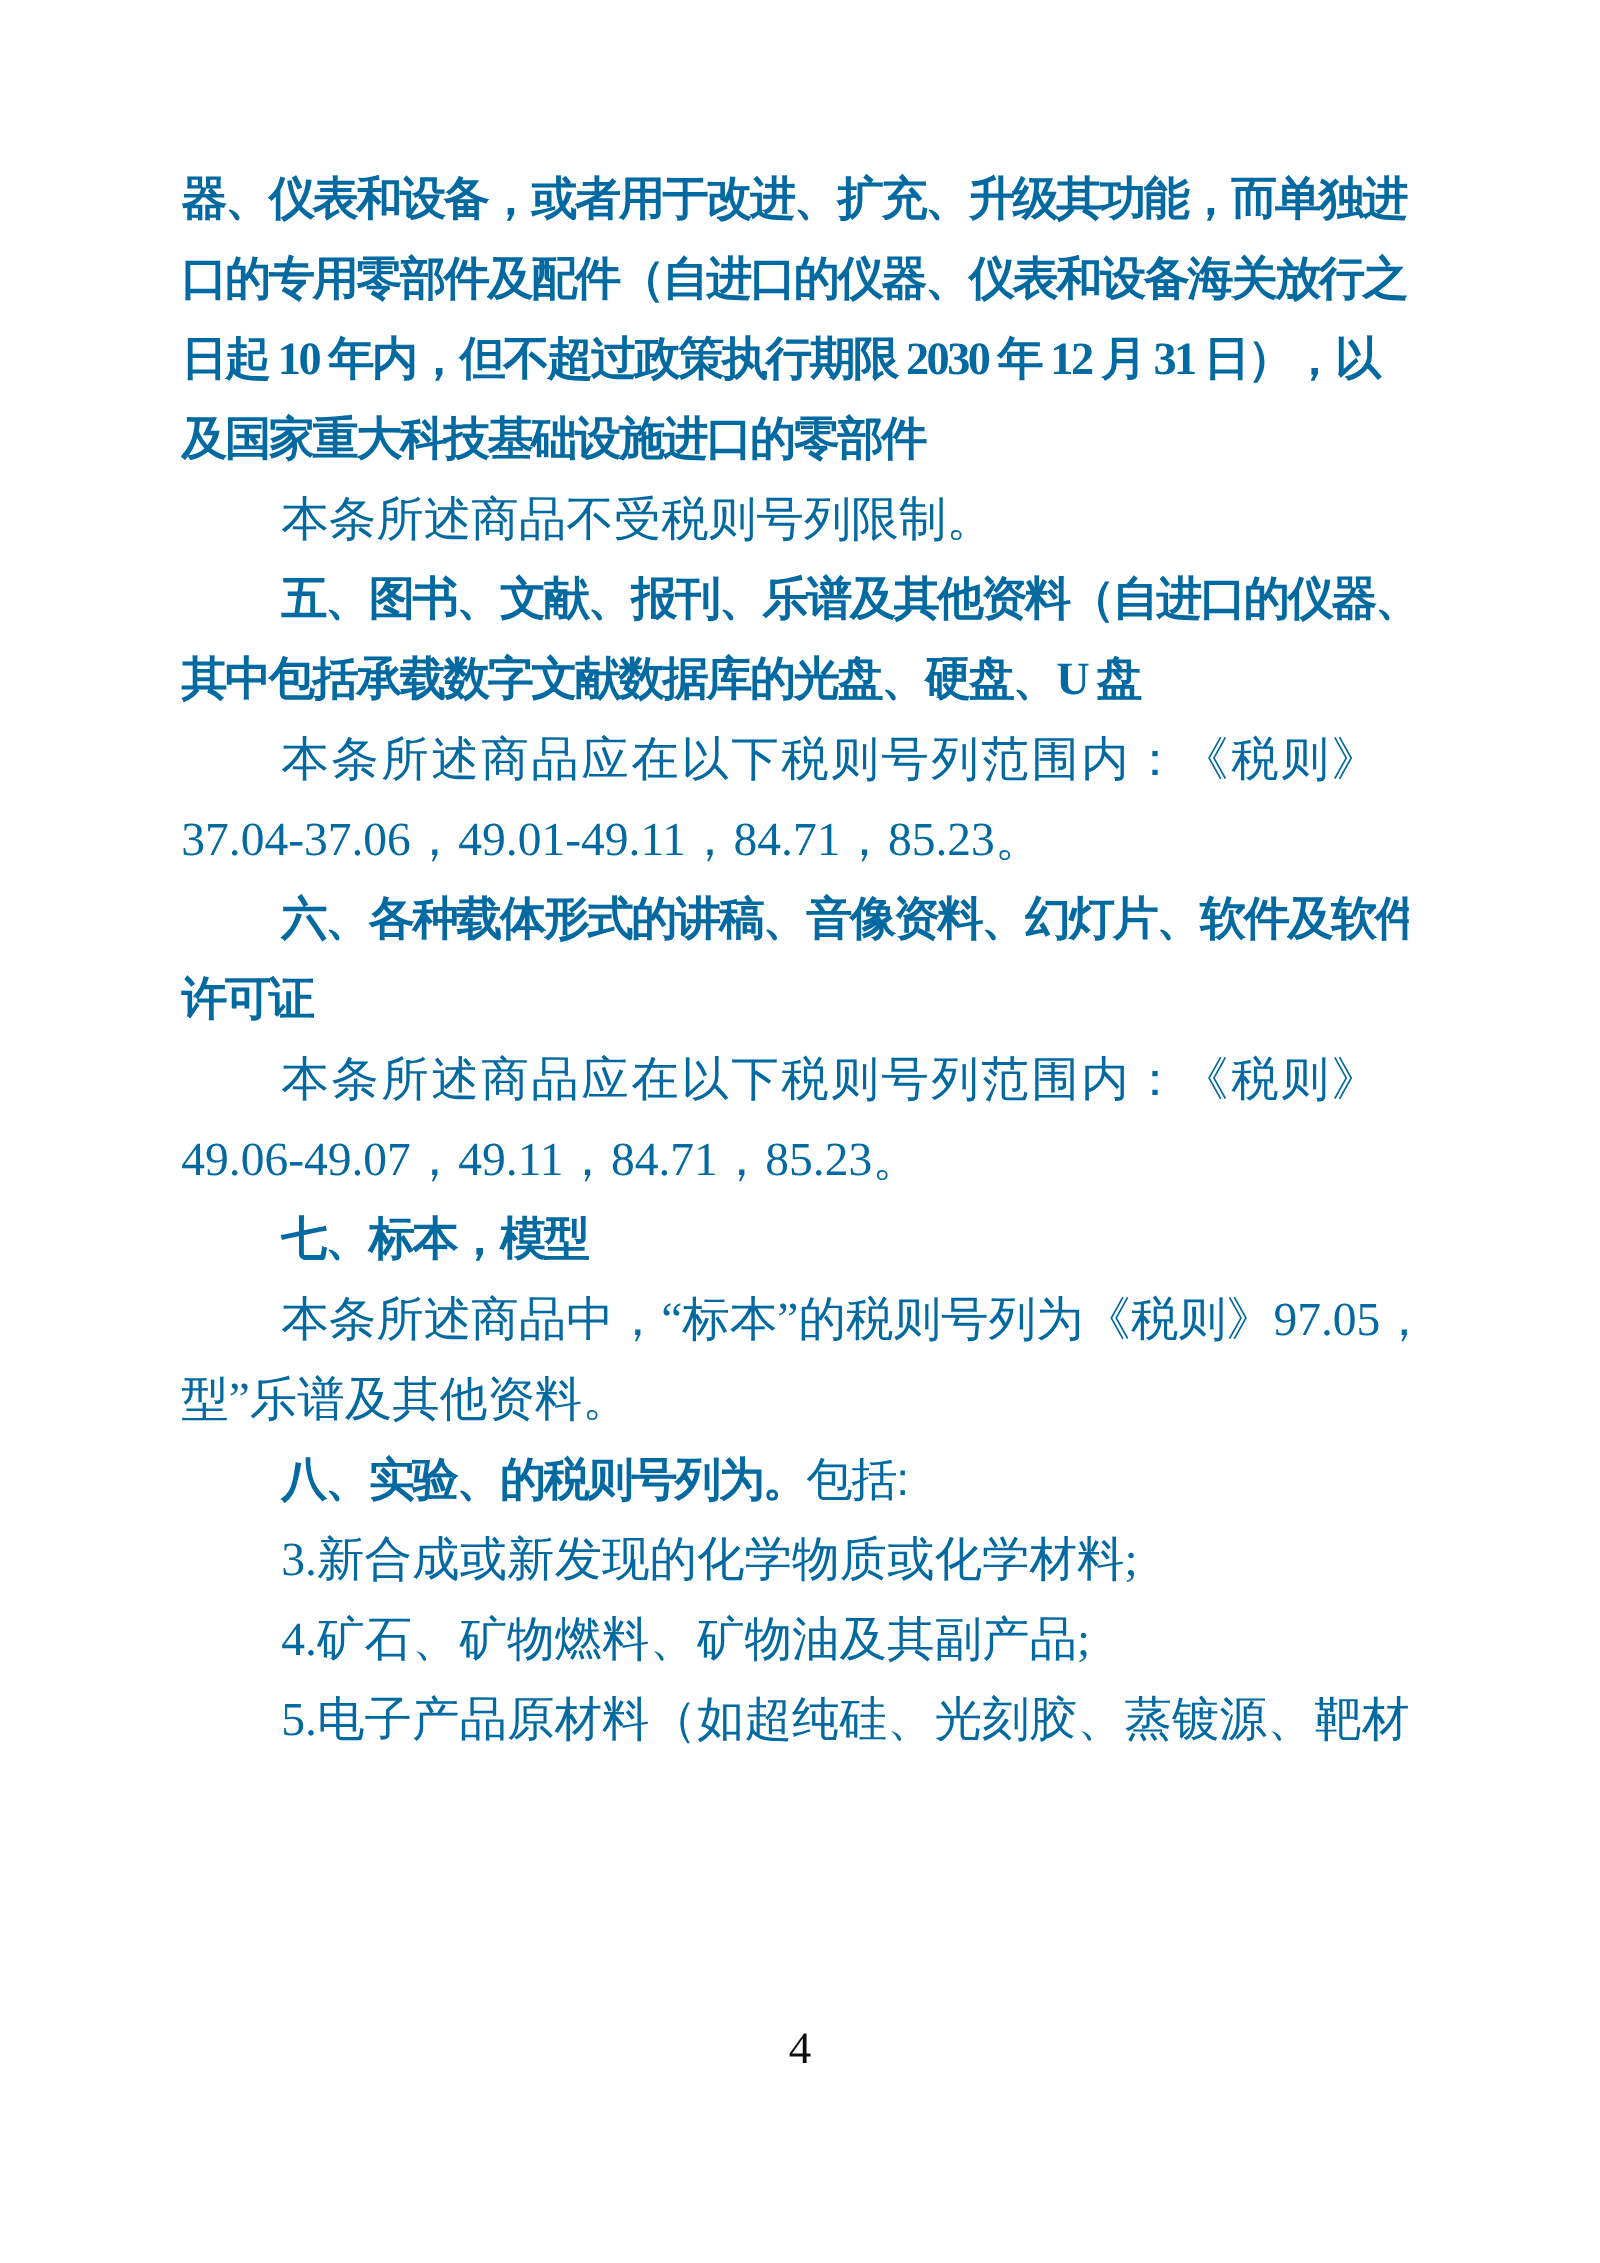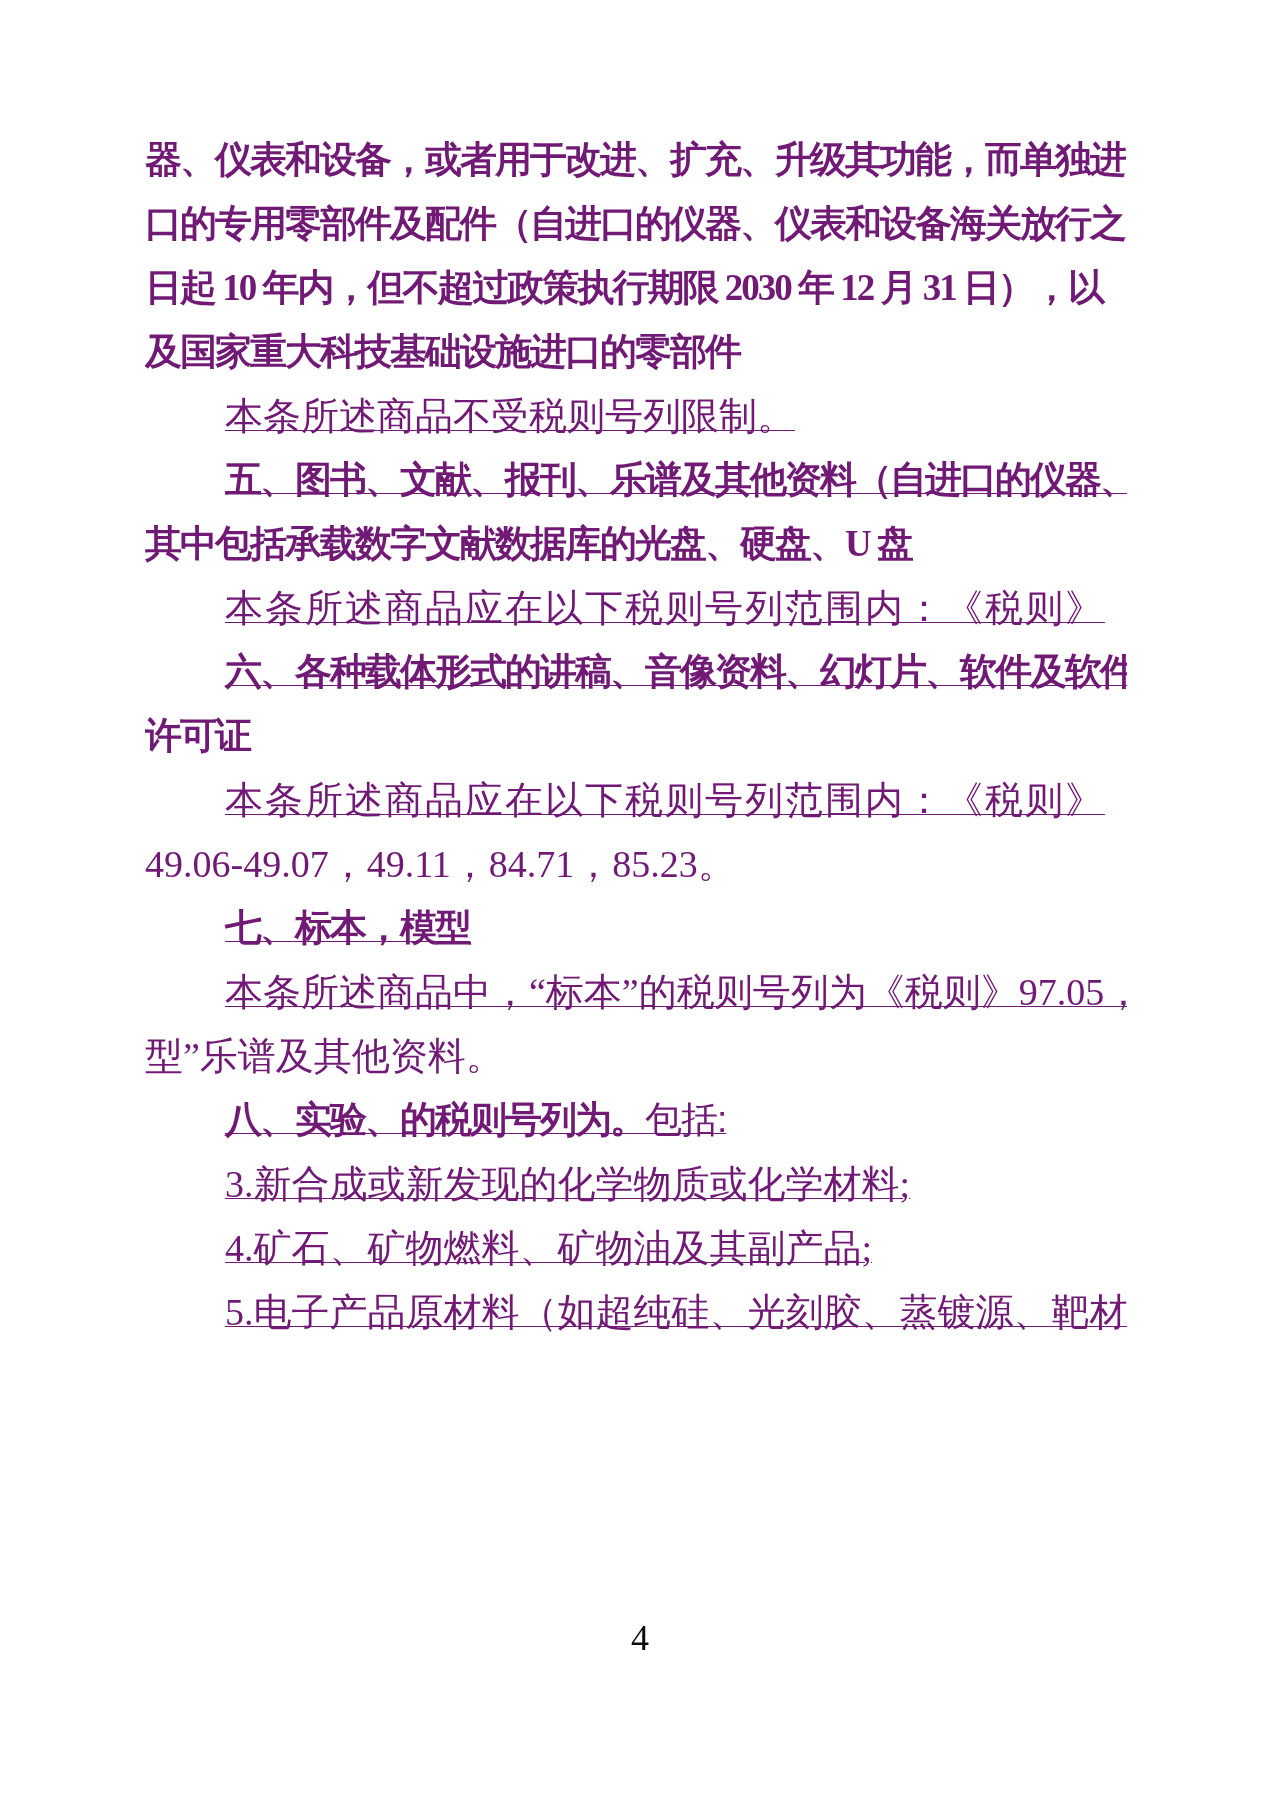--- a/index.html
+++ b/index.html
@@ -18,23 +18,23 @@
     position: absolute;
     left: 145px;
     top: 128px;
     width: 982px;
   }
   .line {
     height: 64px;
     line-height: 64px;
     white-space: nowrap;
     overflow: hidden;
-    color: #701a75;
+    color: #0369a1;
   }
-  .line.indent { padding-left: 80px; text-decoration: underline; }
+  .line.indent { padding-left: 80px; }
   
   .hei {
     font-family: "Liberation Serif", sans-serif;
     font-weight: 700;
     font-size: 37px;
     letter-spacing: -2px;
   }
   
   .hei-light {
     font-family: "Liberation Sans", sans-serif;
@@ -69,20 +69,21 @@
 <div class="page">
   <div class="textblock" id="textblock">
       <div class="line"><span class="hei">器、仪表和设备，或者用于改进、扩充、升级其功能，而单独进</span></div>
       <div class="line"><span class="hei">口的专用零部件及配件（自进口的仪器、仪表和设备海关放行之</span></div>
       <div class="line"><span class="hei">日起 10 年内，但不超过政策执行期限 2030 年 12 月 31 日），以</span></div>
       <div class="line"><span class="hei">及国家重大科技基础设施进口的零部件</span></div>
       <div class="line indent"><span class="fang">本条所述商品不受税则号列限制。</span></div>
       <div class="line indent"><span class="hei">五、图书、文献、报刊、乐谱及其他资料（自进口的仪器、</span></div>
       <div class="line"><span class="hei">其中包括承载数字文献数据库的光盘、硬盘、U 盘</span></div>
       <div class="line indent stretch"><span class="fang">本条所述商品应在以下税则号列范围内：《税则》</span></div>
+      <div class="line"><span class="fang">37.04-37.06，49.01-49.11，84.71，85.23。</span></div>
       <div class="line indent"><span class="hei">六、各种载体形式的讲稿、音像资料、幻灯片、软件及软件</span></div>
       <div class="line"><span class="hei">许可证</span></div>
       <div class="line indent stretch"><span class="fang">本条所述商品应在以下税则号列范围内：《税则》</span></div>
       <div class="line"><span class="fang">49.06-49.07，49.11，84.71，85.23。</span></div>
       <div class="line indent"><span class="hei">七、标本，模型</span></div>
       <div class="line indent"><span class="fang">本条所述商品中，“标本”的税则号列为《税则》97.05，“模</span></div>
       <div class="line"><span class="fang">型”乐谱及其他资料。</span></div>
       <div class="line indent"><span class="hei">八、实验、的税则号列为。</span><span class="hei-light">包括:</span></div>
       <div class="line indent"><span class="fang">3.新合成或新发现的化学物质或化学材料;</span></div>
       <div class="line indent"><span class="fang">4.矿石、矿物燃料、矿物油及其副产品;</span></div>

